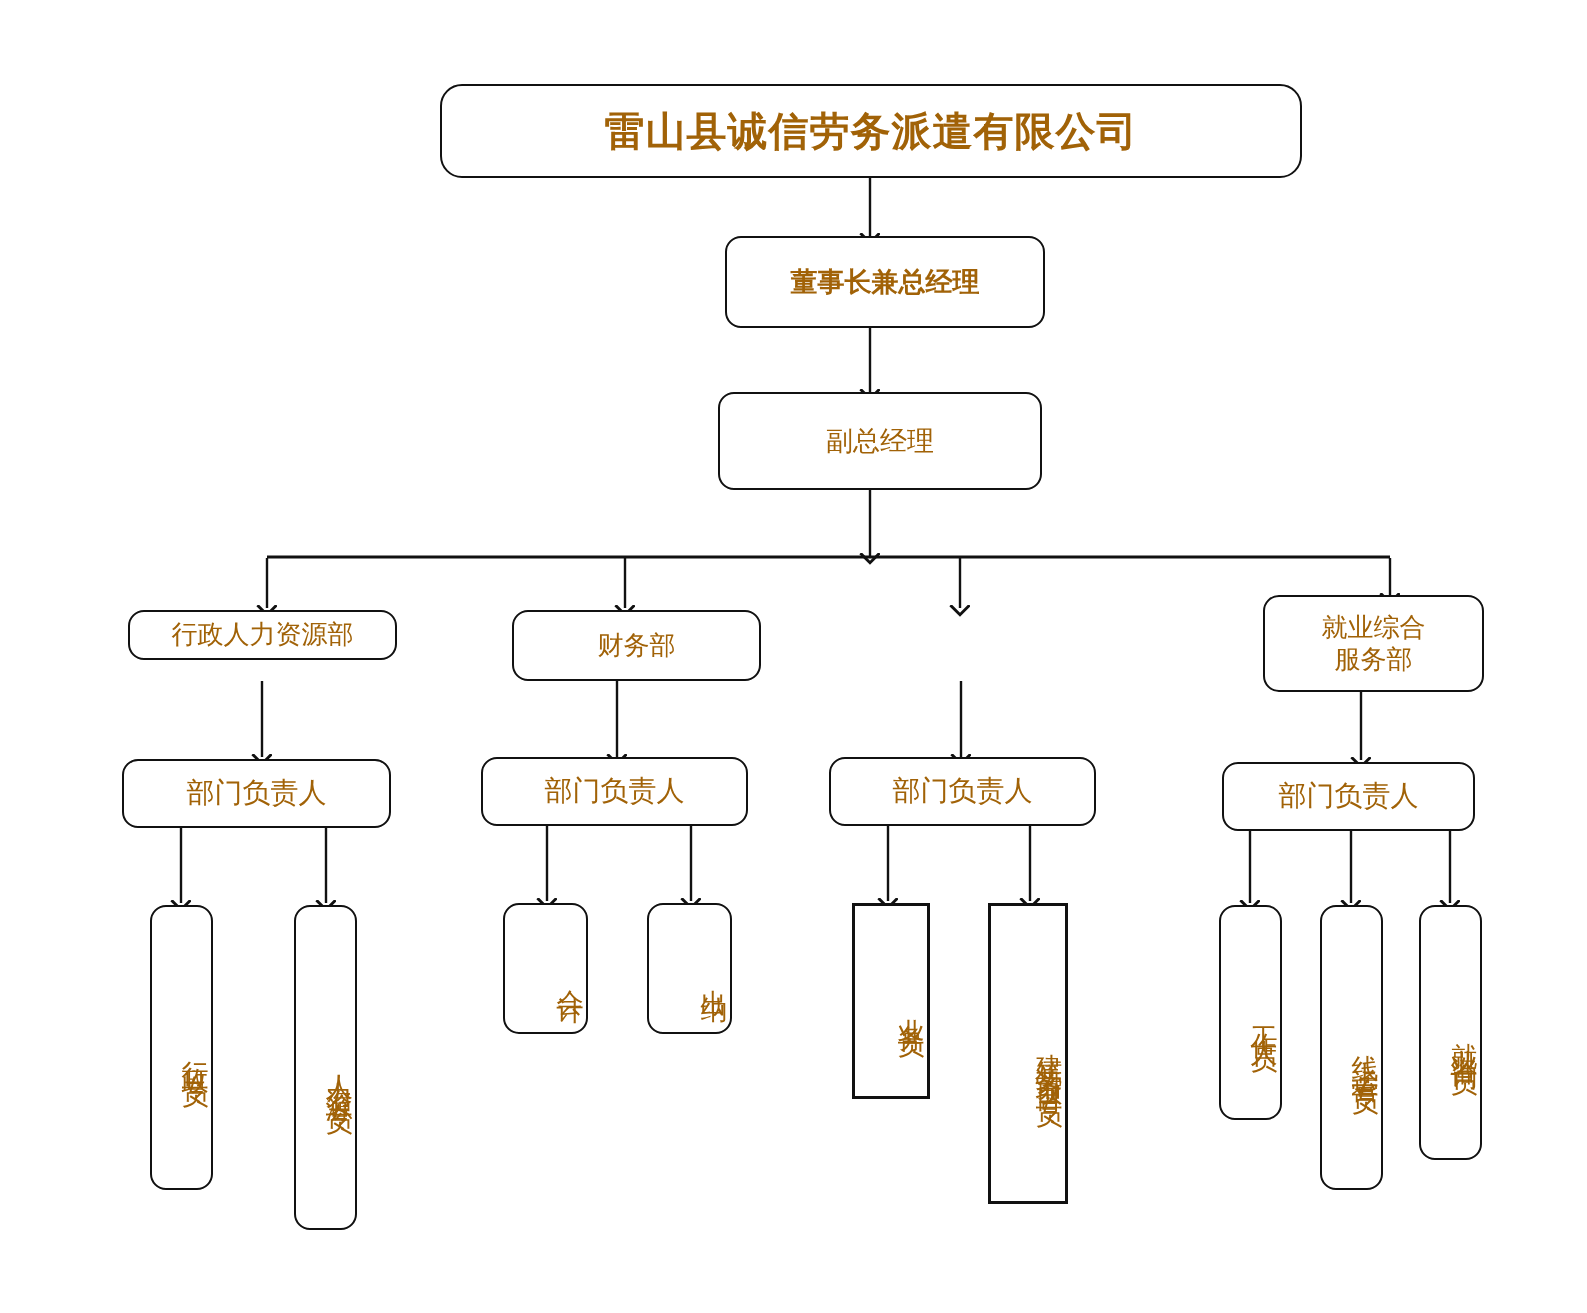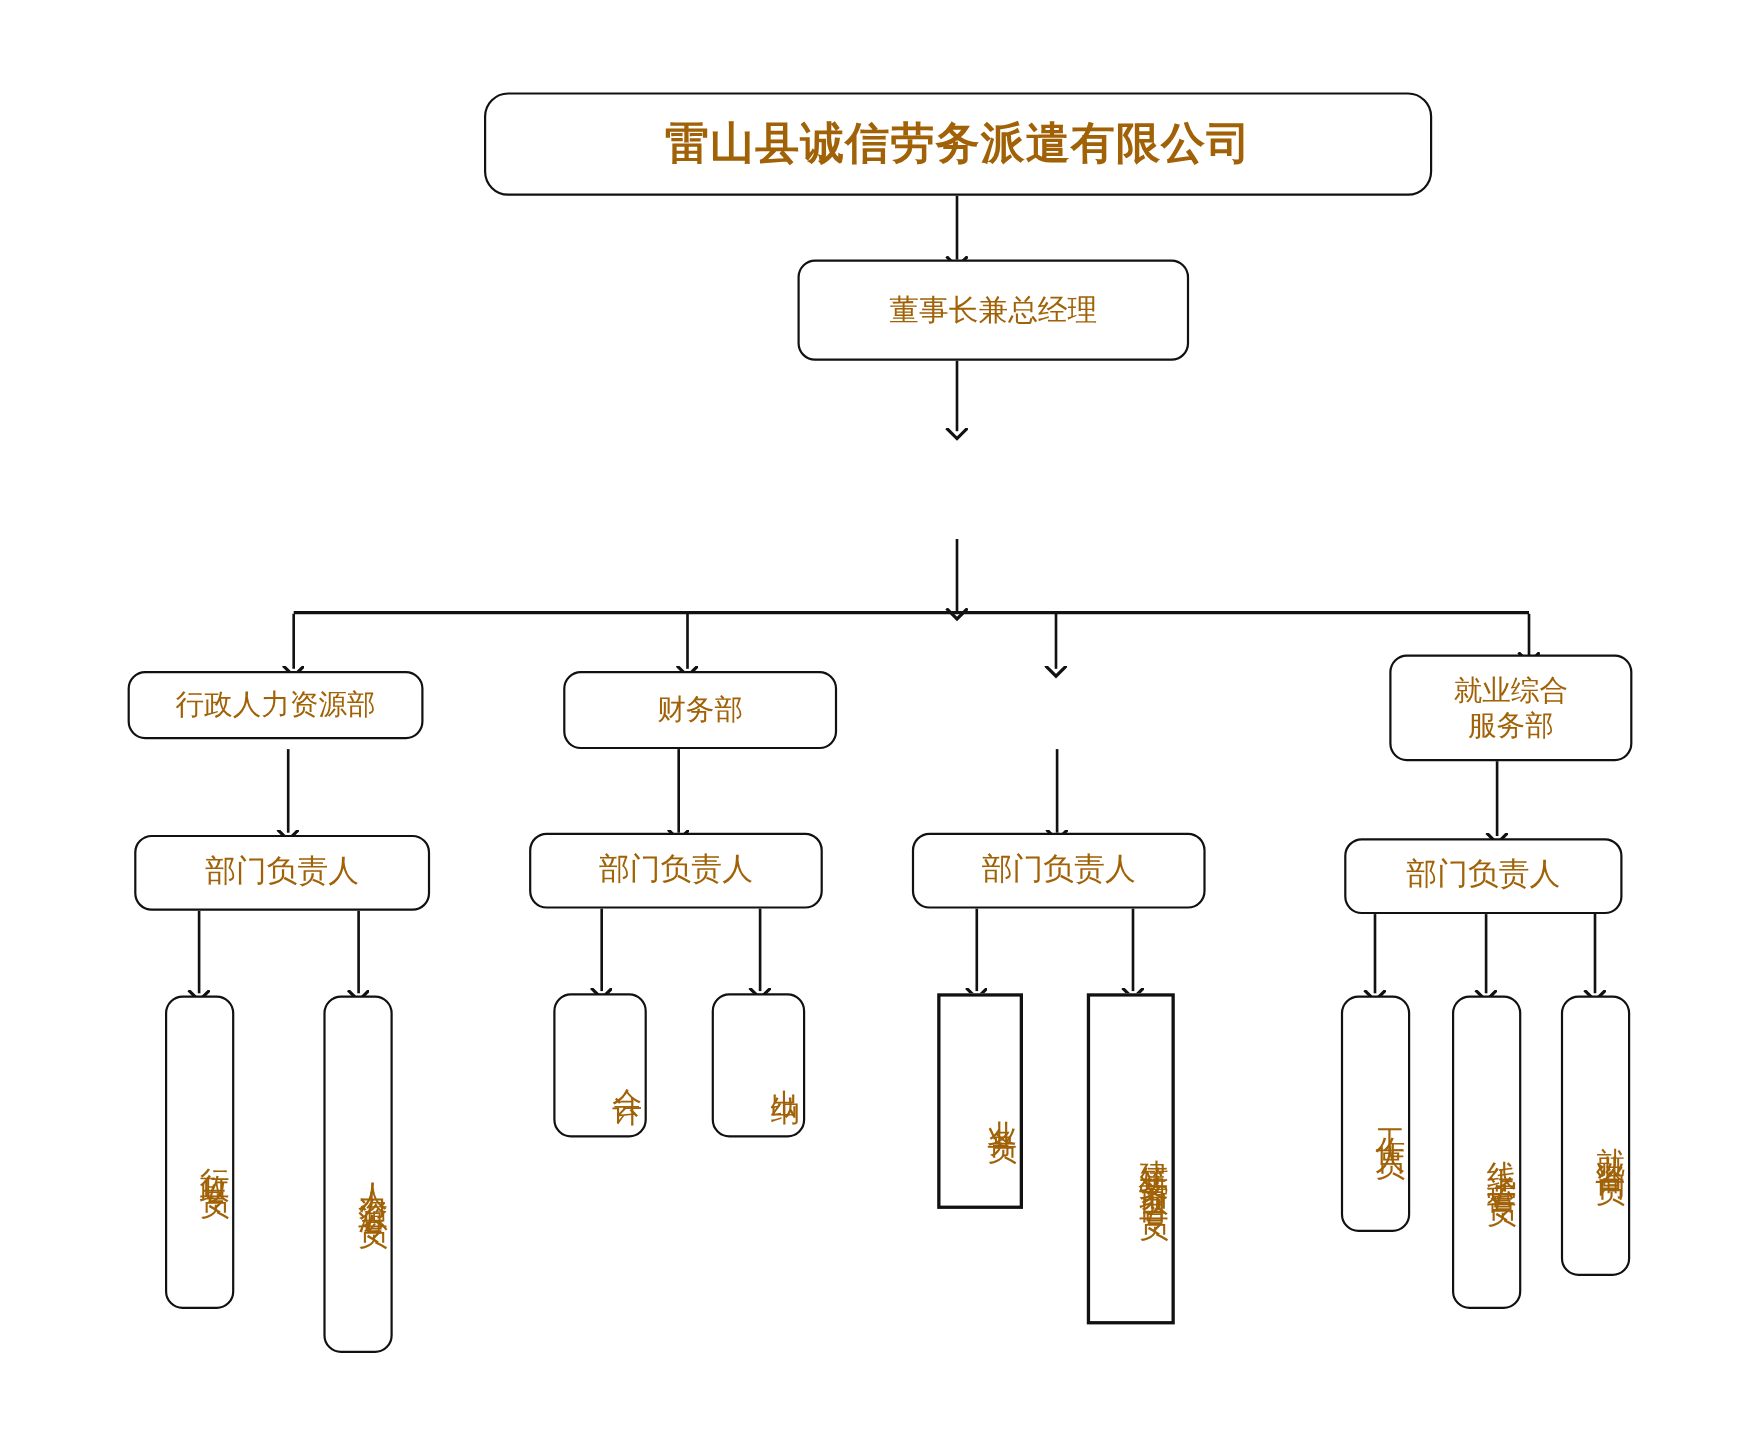--- a/index.html
+++ b/index.html
@@ -114,26 +114,29 @@
       <line x1="1450" y1="831" x2="1450" y2="903"></line>
     </g>
 
     <path d="M267,557 L1390,557" stroke="#111111" stroke-width="3" fill="none"></path>
   </svg>
 
   <div class="node title" style="left:440px; top:84px; width:862px; height:94px;">
     <span>雷山县诚信劳务派遣有限公司</span>
   </div>
 
-  <div class="node lvl" style="left:725px; top:236px; width:356px; height:92px;">
+  <div class="node lvl" style="left:725px; top:236px; width:320px; height:92px;font-weight:bold;">
     <span>董事长兼总经理</span>
   </div>
 
-
-  <div class="node dept" style="left:116px; top:610px; width:269px; height:62px;text-align:center;">
+  <div class="node lvl" style="left:718px; top:392px; width:324px; height:98px;">
+    <span>副总经理</span>
+  </div>
+
+  <div class="node dept" style="left:128px; top:610px; width:269px; height:50px;text-align:center;">
     <span>行政人力资源部</span>
   </div>
 
   <div class="node dept" style="left:512px; top:610px; width:249px; height:71px;">
     <span>财务部</span>
   </div>
 
 
   <div class="node dept" style="left:1263px; top:595px; width:221px; height:97px; flex-direction:column;">
     <span>就业综合</span>

